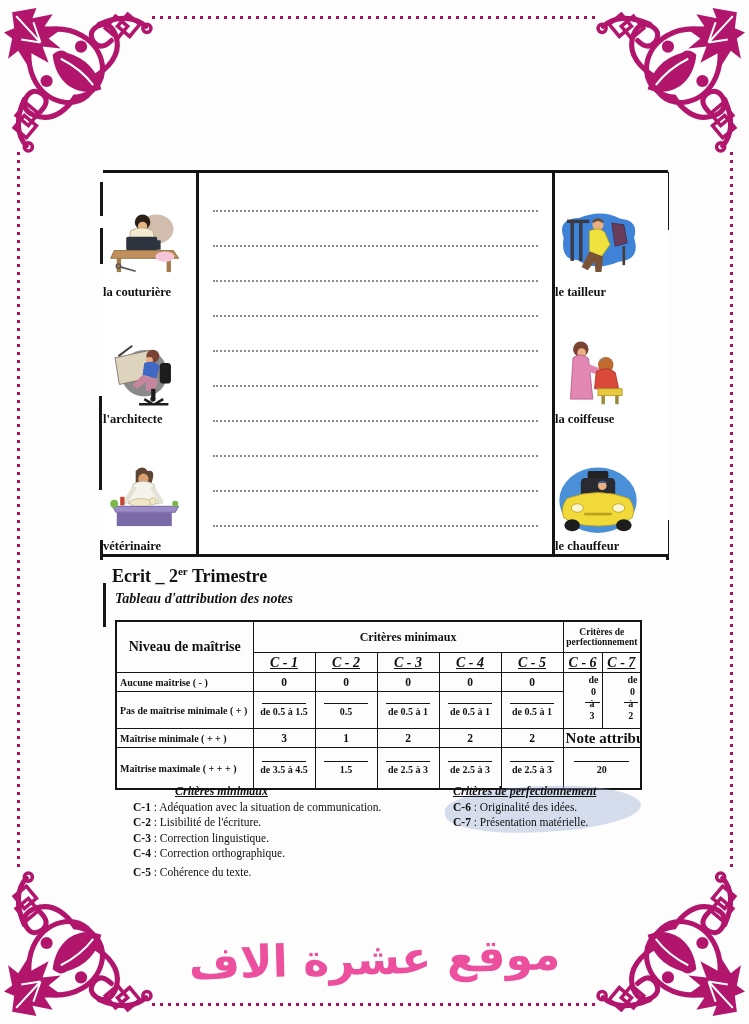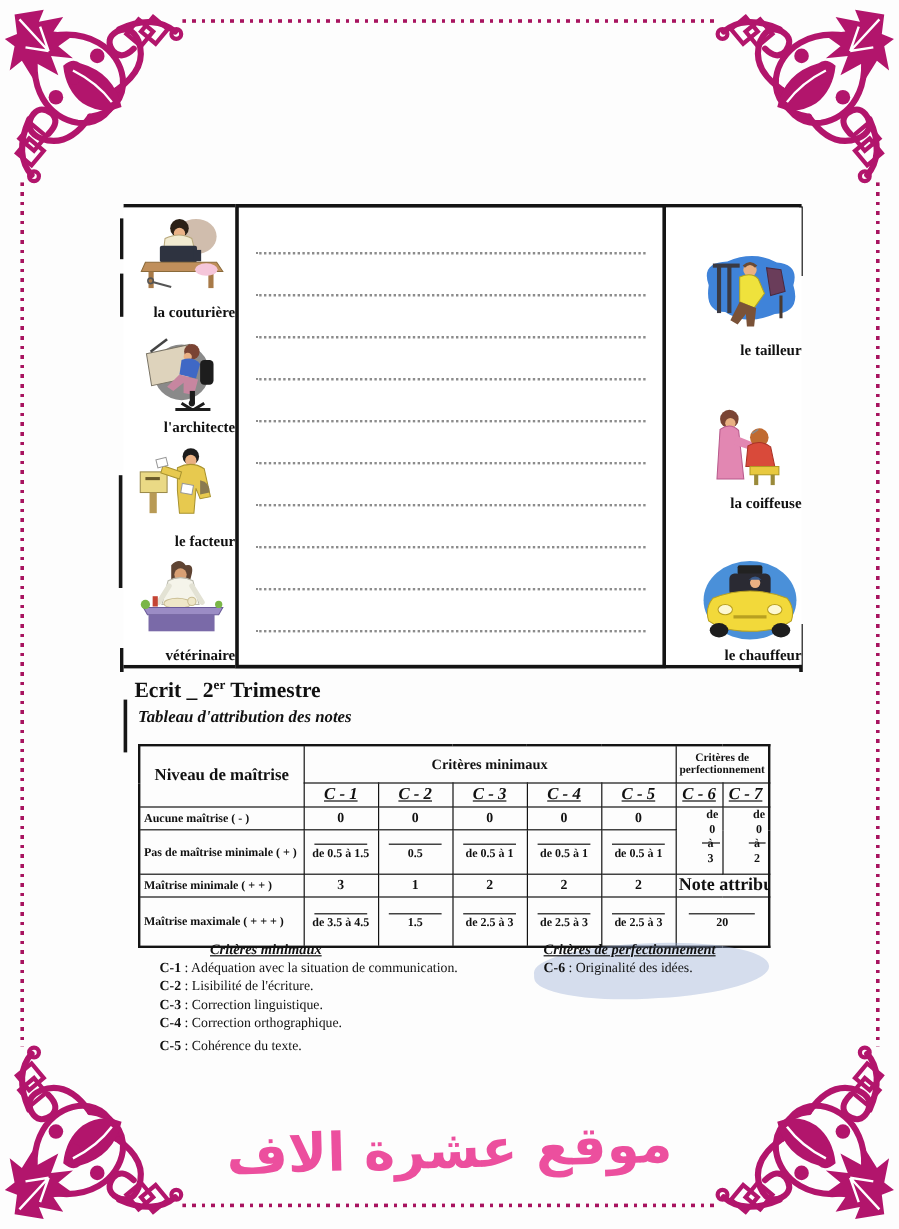--- a/index.html
+++ b/index.html
@@ -21,21 +21,21 @@
   .dots-left{left:17px;top:152px;bottom:152px;}
   .dots-right{right:16px;top:152px;bottom:152px;}
   
   .scan-mark{position:absolute;width:3px;background:#161616;}
   
   .match{position:absolute;left:103px;top:170px;width:565px;height:387px;}
   .match-line{position:absolute;left:0;right:0;height:3px;background:#141414;}
   .figcol{position:absolute;top:3px;bottom:3px;display:flex;flex-direction:column;background:#fff;}
   .figcol.left{left:0;width:93px;}
   .figcol.right{right:0;width:113px;}
-  .figcell{flex:1;display:flex;flex-direction:column;align-items:flex-end;justify-content:flex-end;padding-bottom:1px;}
+  .figcell{flex:1;display:flex;flex-direction:column;align-items:flex-start;justify-content:flex-end;padding-bottom:1px;}
   .figcell svg{width:86px;height:74px;display:block;}
   .fig-label{font-weight:bold;font-size:12.5px;line-height:14px;white-space:nowrap;}
   .panel{position:absolute;left:93px;width:359px;top:0;bottom:0;border:3px solid #141414;background:#fff;box-sizing:border-box;padding:4px 14px 0;}
   .dotline{height:33px;border-bottom:2px dotted #8c8c8c;}
   
   .ecrit{position:absolute;left:112px;top:565px;font-size:18px;font-weight:bold;}
   .ecrit sup{font-size:11px;}
   .table-title{position:absolute;left:115px;top:591px;width:525px;
                font-size:14px;font-weight:bold;font-style:italic;}
   
@@ -164,35 +164,20 @@
         <path d="M46,42 L64,47 L60,62 L50,60 L50,50 L40,58 L34,54 Z" fill="#c786a0"></path>
         <rect x="66" y="28" width="13" height="24" rx="4" fill="#1d1d1d"></rect>
         <rect x="56" y="58" width="5" height="12" fill="#1d1d1d"></rect>
         <path d="M42,76 L76,76 M48,70 L58,76 M70,70 L60,76" stroke="#1d1d1d" stroke-width="3"></path>
         <circle cx="58" cy="70" r="3" fill="#1d1d1d"></circle>
       </svg>
       <div class="fig-label">l'architecte</div>
     </div>
     <div class="figcell">
       <svg viewBox="0 0 100 84">
-        <rect x="8" y="26" width="26" height="20" fill="#ead985" stroke="#9a8a4a"></rect>
-        <rect x="13" y="31" width="14" height="3" fill="#6a5a2a"></rect>
-        <rect x="17" y="46" width="7" height="20" fill="#b89a55"></rect>
-        <circle cx="57" cy="11" r="8" fill="#1c1c1c"></circle>
-        <circle cx="57" cy="15" r="5.5" fill="#e9b083"></circle>
-        <path d="M44,22 Q58,15 70,23 L76,50 L66,52 L62,42 L60,66 L46,66 L44,44 Z" fill="#e7c94f" stroke="#a8922f"></path>
-        <path d="M48,26 L30,20 L28,27 L46,33 Z" fill="#e7c94f" stroke="#a8922f"></path>
-        <rect x="24" y="13" width="10" height="8" fill="#fff" stroke="#999" transform="rotate(-14 29 17)"></rect>
-        <rect x="48" y="38" width="11" height="9" fill="#fff" stroke="#999" transform="rotate(10 53 42)"></rect>
-        <path d="M66,34 Q76,36 75,46 L66,48 Z" fill="#8a7a50"></path>
-      </svg>
-      <div class="fig-label">le facteur</div>
-    </div>
-    <div class="figcell">
-      <svg viewBox="0 0 100 84">
         <path d="M38,6 Q46,-2 52,6 Q60,4 58,14 L56,22 L38,22 Z" fill="#5f4433"></path>
         <circle cx="47" cy="15" r="6" fill="#d9a074"></circle>
         <path d="M35,21 Q47,15 59,21 L65,44 L29,44 Z" fill="#f5f4ea" stroke="#b9b9ad"></path>
         <path d="M36,26 L26,42 M58,26 L68,42" stroke="#e3e2d4" stroke-width="5" stroke-linecap="round"></path>
         <ellipse cx="44" cy="43" rx="13" ry="5" fill="#efe7c8" stroke="#c9bd92"></ellipse>
         <circle cx="58" cy="41" r="4" fill="#efe7c8" stroke="#c9bd92"></circle>
         <path d="M11,47 H88 L84,54 H15 Z" fill="#9b8cc5" stroke="#6a5a98"></path>
         <rect x="16" y="54" width="64" height="16" fill="#7a6aa8"></rect>
         <rect x="20" y="36" width="5" height="10" fill="#c44434"></rect>
         <circle cx="13" cy="44" r="4.5" fill="#7ab648"></circle>
@@ -390,16 +375,17 @@
     <div class="chead">Critères minimaux</div>
     <div class="crit-item"><b>C-1</b> <span>: Adéquation avec la situation de communication.</span></div>
     <div class="crit-item"><b>C-2</b> <span>: Lisibilité de l'écriture.</span></div>
     <div class="crit-item"><b>C-3</b> <span>: Correction linguistique.</span></div>
     <div class="crit-item"><b>C-4</b> <span>: Correction orthographique.</span></div>
     <div class="crit-item" style="margin-top:3px"><b>C-5</b> <span>: Cohérence du texte.</span></div>
   </div>
   <div class="cperf">
     <div class="chead">Critères de perfectionnement</div>
     <div class="crit-item"><b>C-6</b> <span>: Originalité des idées.</span></div>
+    <div class="crit-item"><b>C-7</b> <span>: Présentation matérielle.</span></div>
   </div>
 </div>
 
 <div class="site-name">موقع عشرة الاف</div>
 
 </body></html>

